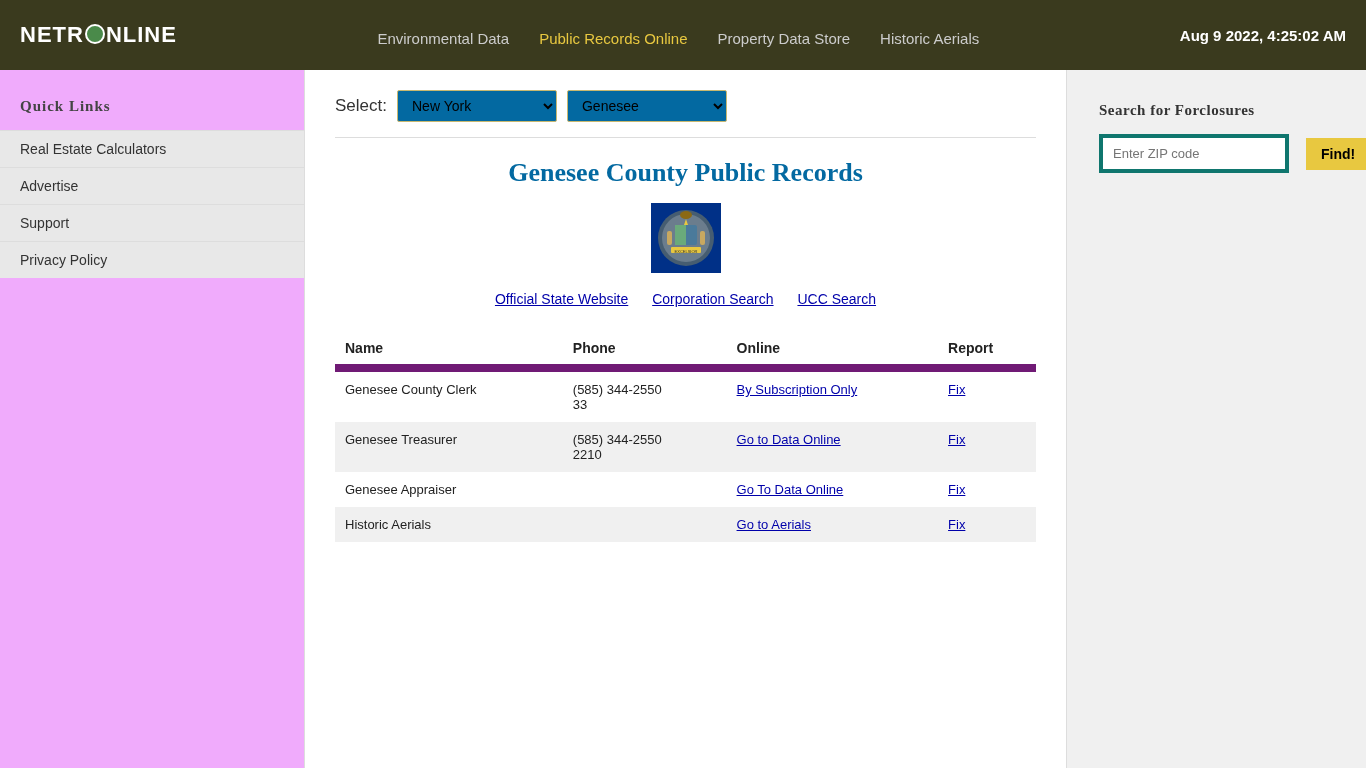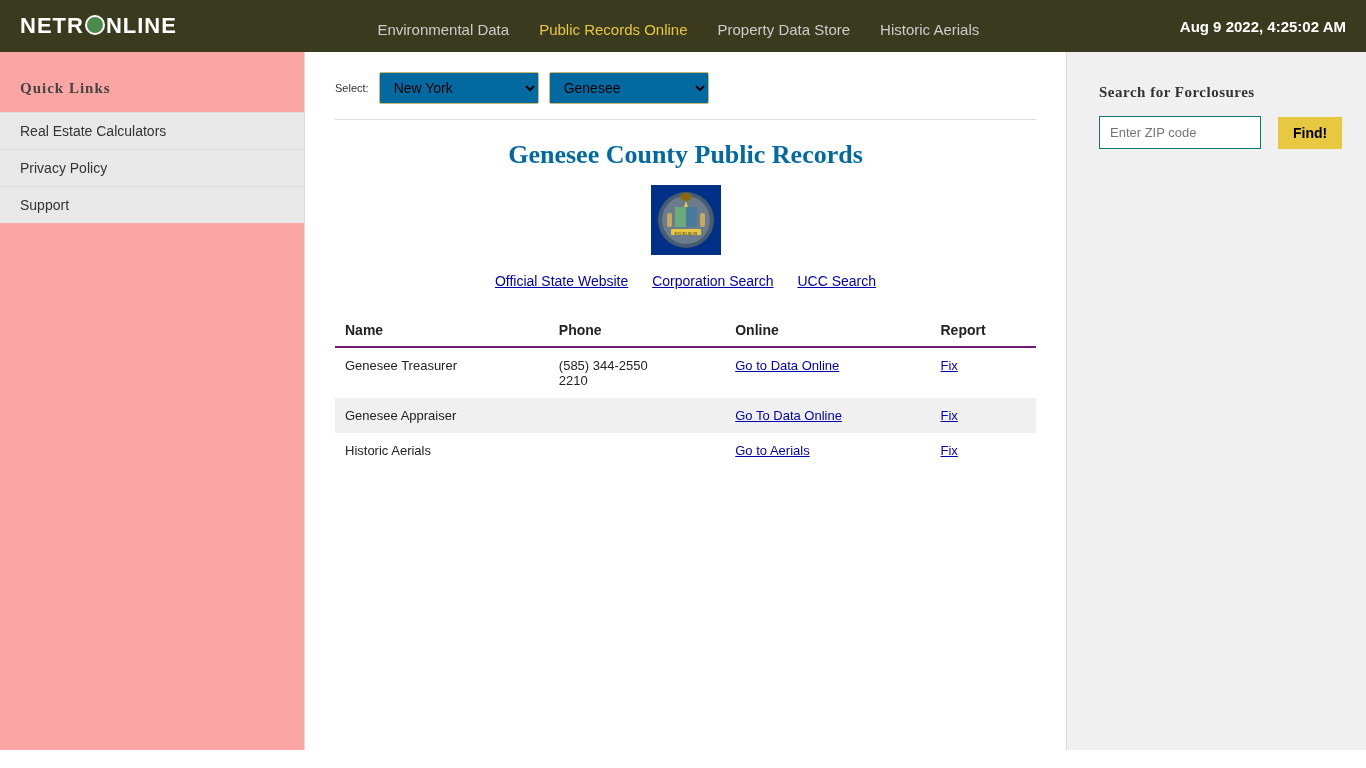--- a/index.html
+++ b/index.html
@@ -4,21 +4,21 @@
   <style>
     * { box-sizing: border-box; margin: 0; padding: 0; }
     body { font-family: Arial, sans-serif; font-size: 14px; background: #fff; }
 
     
     .header {
       background: #3a3a1e;
       display: flex;
       align-items: center;
       padding: 0 20px;
-      height: 52px;
+      height: 70px;
       justify-content: space-between;
     }
     .header-logo {
       color: #fff;
       font-size: 22px;
       font-weight: bold;
       font-family: Arial, sans-serif;
       letter-spacing: 1px;
       text-decoration: none;
       display: flex;
@@ -59,21 +59,21 @@
     
     .main-container {
       display: flex;
       min-height: calc(768px - 70px);
     }
 
     
     .sidebar {
       width: 305px;
       min-width: 305px;
-      background: #fca5a5;
+      background: #f0abfc;
       padding: 20px 0;
       border-right: 1px solid #ddd;
     }
     .sidebar-title {
       font-family: Georgia, serif;
       font-size: 15px;
       font-weight: bold;
       color: #444;
       padding: 8px 20px 15px 20px;
       letter-spacing: 1px;
@@ -96,21 +96,21 @@
     
     .select-row {
       display: flex;
       align-items: center;
       gap: 10px;
       margin-bottom: 20px;
       padding-bottom: 15px;
       border-bottom: 1px solid #ddd;
     }
     .select-label {
-      font-size: 11px;
+      font-size: 17px;
       color: #333;
     }
     .select-row select {
       background: #0369a1;
       border: 1px solid #c8b870;
       padding: 6px 10px;
       font-size: 14px;
       border-radius: 2px;
       min-width: 160px;
     }
@@ -158,21 +158,21 @@
     .records-table {
       width: 100%;
       border-collapse: collapse;
       margin-top: 10px;
     }
     .records-table th {
       text-align: left;
       padding: 8px 10px;
       font-size: 14px;
       color: #222;
-      border-bottom: 2px solid #701a75;
+      border-bottom: 8px solid #701a75;
       font-weight: bold;
     }
     .records-table td {
       padding: 10px 10px;
       font-size: 13px;
       color: #222;
       vertical-align: top;
     }
     .records-table tr:nth-child(even) td {
       background: #f0f0f0;
@@ -195,23 +195,23 @@
     }
     .foreclosure-title {
       font-family: Georgia, serif;
       font-size: 15px;
       font-weight: bold;
       color: #333;
       margin-bottom: 15px;
       letter-spacing: 0.5px;
     }
     .foreclosure-input {
-      width: 162px;
+      width: 190px;
       padding: 8px 10px;
-      border: 1px solid #0f766e;
+      border: 4px solid #0f766e;
       font-size: 13px;
       background: #fff;
     }
     .foreclosure-btn {
       background: #e8c840;
       color: #000;
       border: none;
       padding: 8px 15px;
       font-size: 14px;
       font-weight: bold;
@@ -241,22 +241,23 @@
     <a class="">Historic Aerials</a>
   </nav>
   <div class="header-datetime">Aug 9 2022, 4:25:02 AM</div>
 </div>
 
 <div class="main-container">
 
   <div class="sidebar">
     <div class="sidebar-title">Quick Links</div>
     <div class="sidebar-item">Real Estate Calculators</div>
+    <div class="sidebar-item">Advertise</div>
+    <div class="sidebar-item">Support</div>
     <div class="sidebar-item">Privacy Policy</div>
-    <div class="sidebar-item">Support</div>
   </div>
 
   <div class="content">
 
     <div class="select-row">
       <span class="select-label">Select:</span>
       <select>
         <option>New York</option>
         <option>Alabama</option>
         <option>Alaska</option>
@@ -309,20 +310,27 @@
     <table class="records-table">
       <thead>
         <tr>
           <th>Name</th>
           <th>Phone</th>
           <th>Online</th>
           <th>Report</th>
         </tr>
       </thead>
       <tbody id="records-tbody">
+      <tr>
+            <td>Genesee County Clerk</td>
+            <td style="white-space: pre-line;">(585) 344-2550
+33</td>
+            <td><a href="#">By Subscription Only</a></td>
+            <td><a href="#">Fix</a></td>
+          </tr>
           <tr>
             <td>Genesee Treasurer</td>
             <td style="white-space: pre-line;">(585) 344-2550
 2210</td>
             <td><a href="#">Go to Data Online</a></td>
             <td><a href="#">Fix</a></td>
           </tr>
           <tr>
             <td>Genesee Appraiser</td>
             <td style="white-space: pre-line;"></td>

